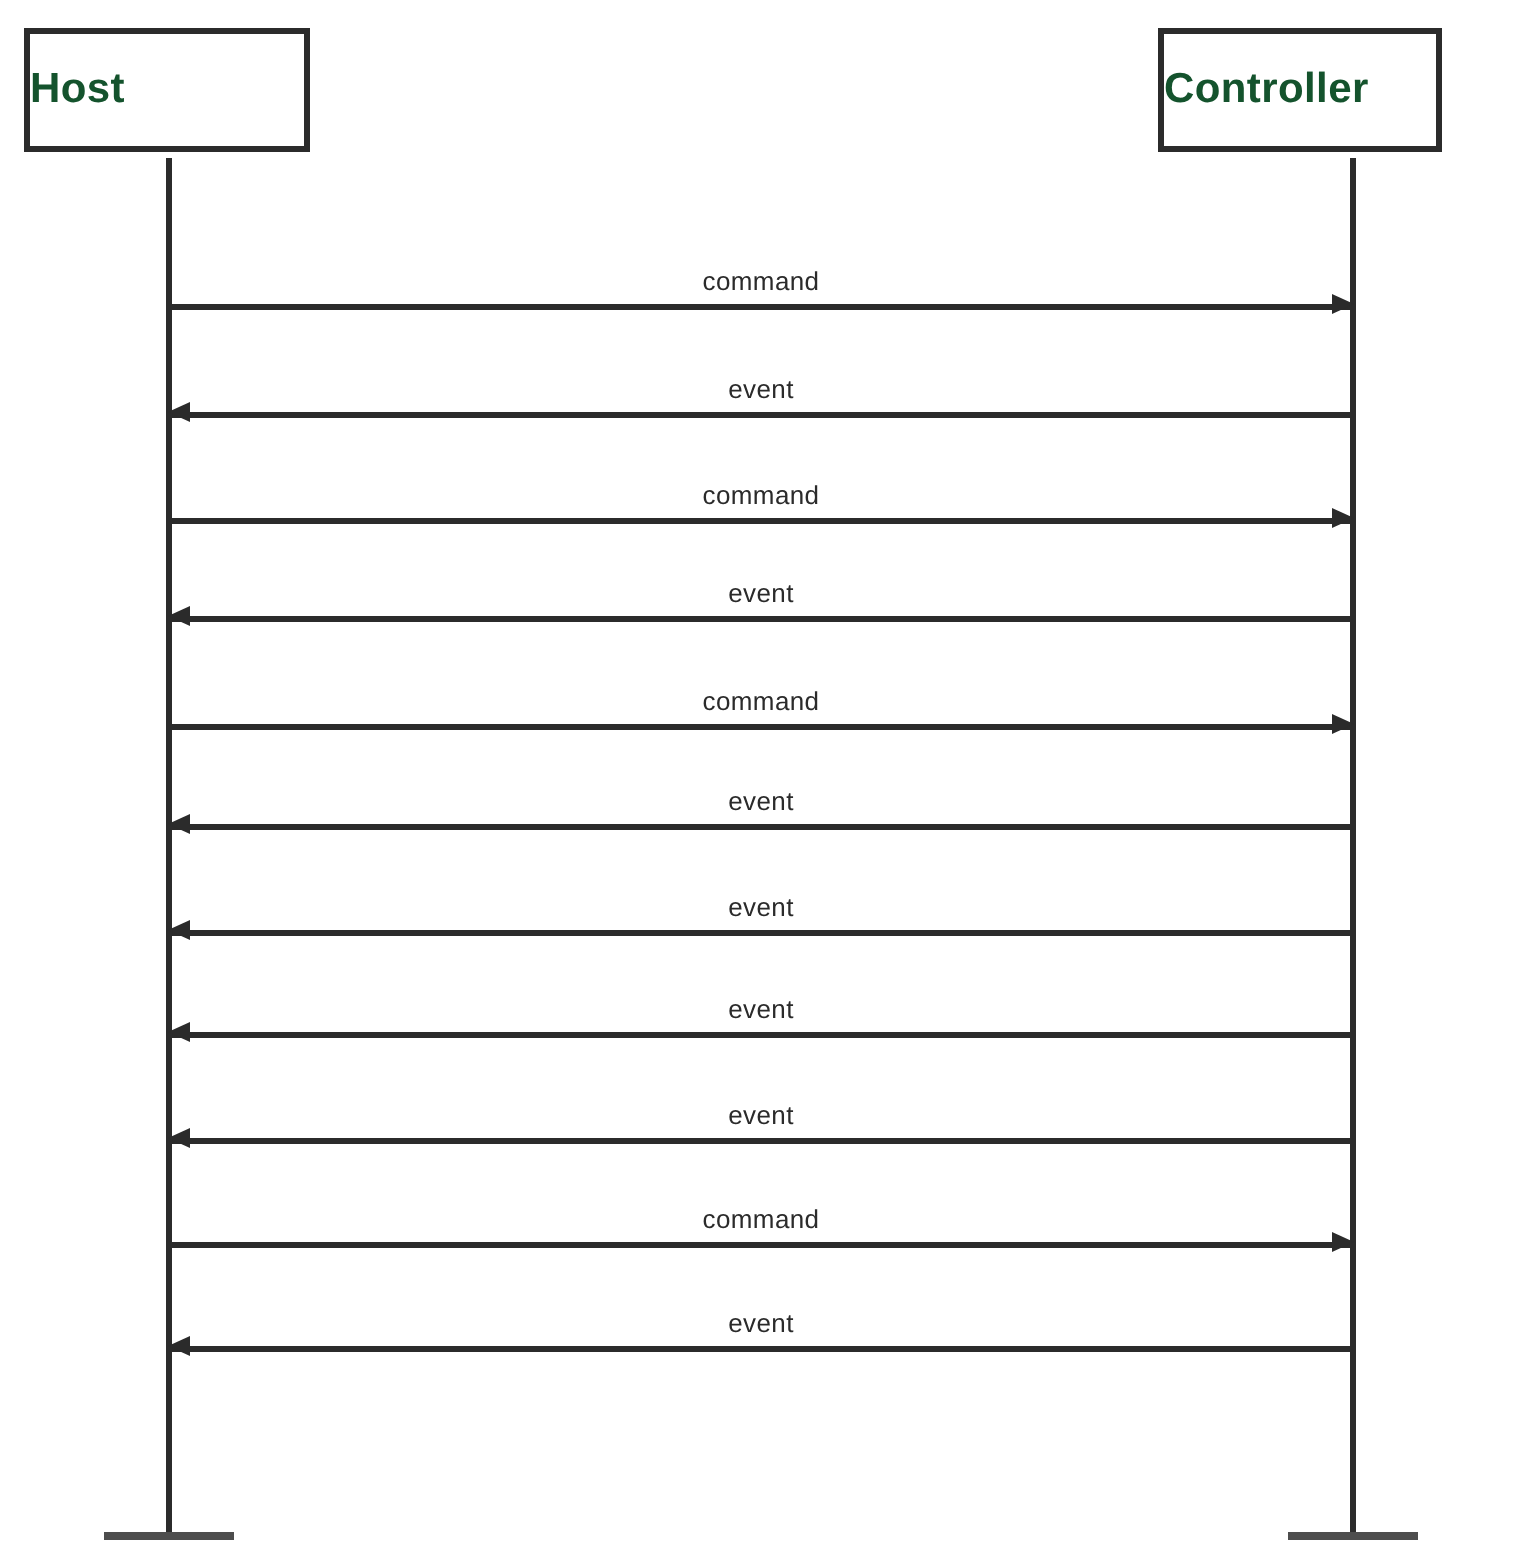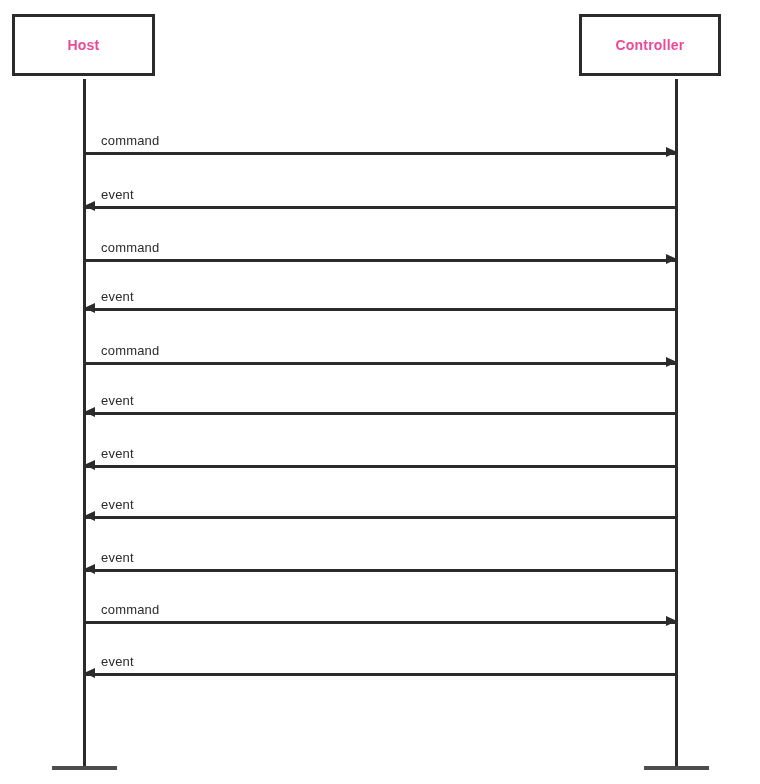--- a/index.html
+++ b/index.html
@@ -18,24 +18,24 @@
     background: #ffffff;
   }
   .actor-box {
     position: absolute;
     top: 14px;
     height: 62px;
     border: 3px solid #2b2b2b;
     background: #ffffff;
     display: flex;
     align-items: center;
-    justify-content: center;
-    font-size: 14px;
+    justify-content: flex-start;
+    font-size: 21px;
     font-weight: bold;
-    color: #ec4899;
+    color: #14532d;
     letter-spacing: 0.2px;
     box-sizing: border-box;
     z-index: 3;
   }
   .actor-box.host { left: 12px; width: 143px; }
   .actor-box.controller { left: 579px; width: 142px; }
   .lifeline {
     position: absolute;
     top: 79px;
     width: 3px;
@@ -60,25 +60,24 @@
     left: 84px;
     width: 593px;
     height: 0;
     z-index: 2;
   }
   .msg-label {
     position: absolute;
     left: 0;
     right: 0;
     bottom: 5px;
-    text-align: left;
+    text-align: center;
     font-size: 13px;
     color: #2b2b2b;
     letter-spacing: 0.2px;
-    margin-left: 17px;
   }
   .msg-line {
     position: absolute;
     left: 0;
     right: 0;
     top: -1px;
     height: 2.5px;
     background: #2b2b2b;
   }
   .arrowhead {

